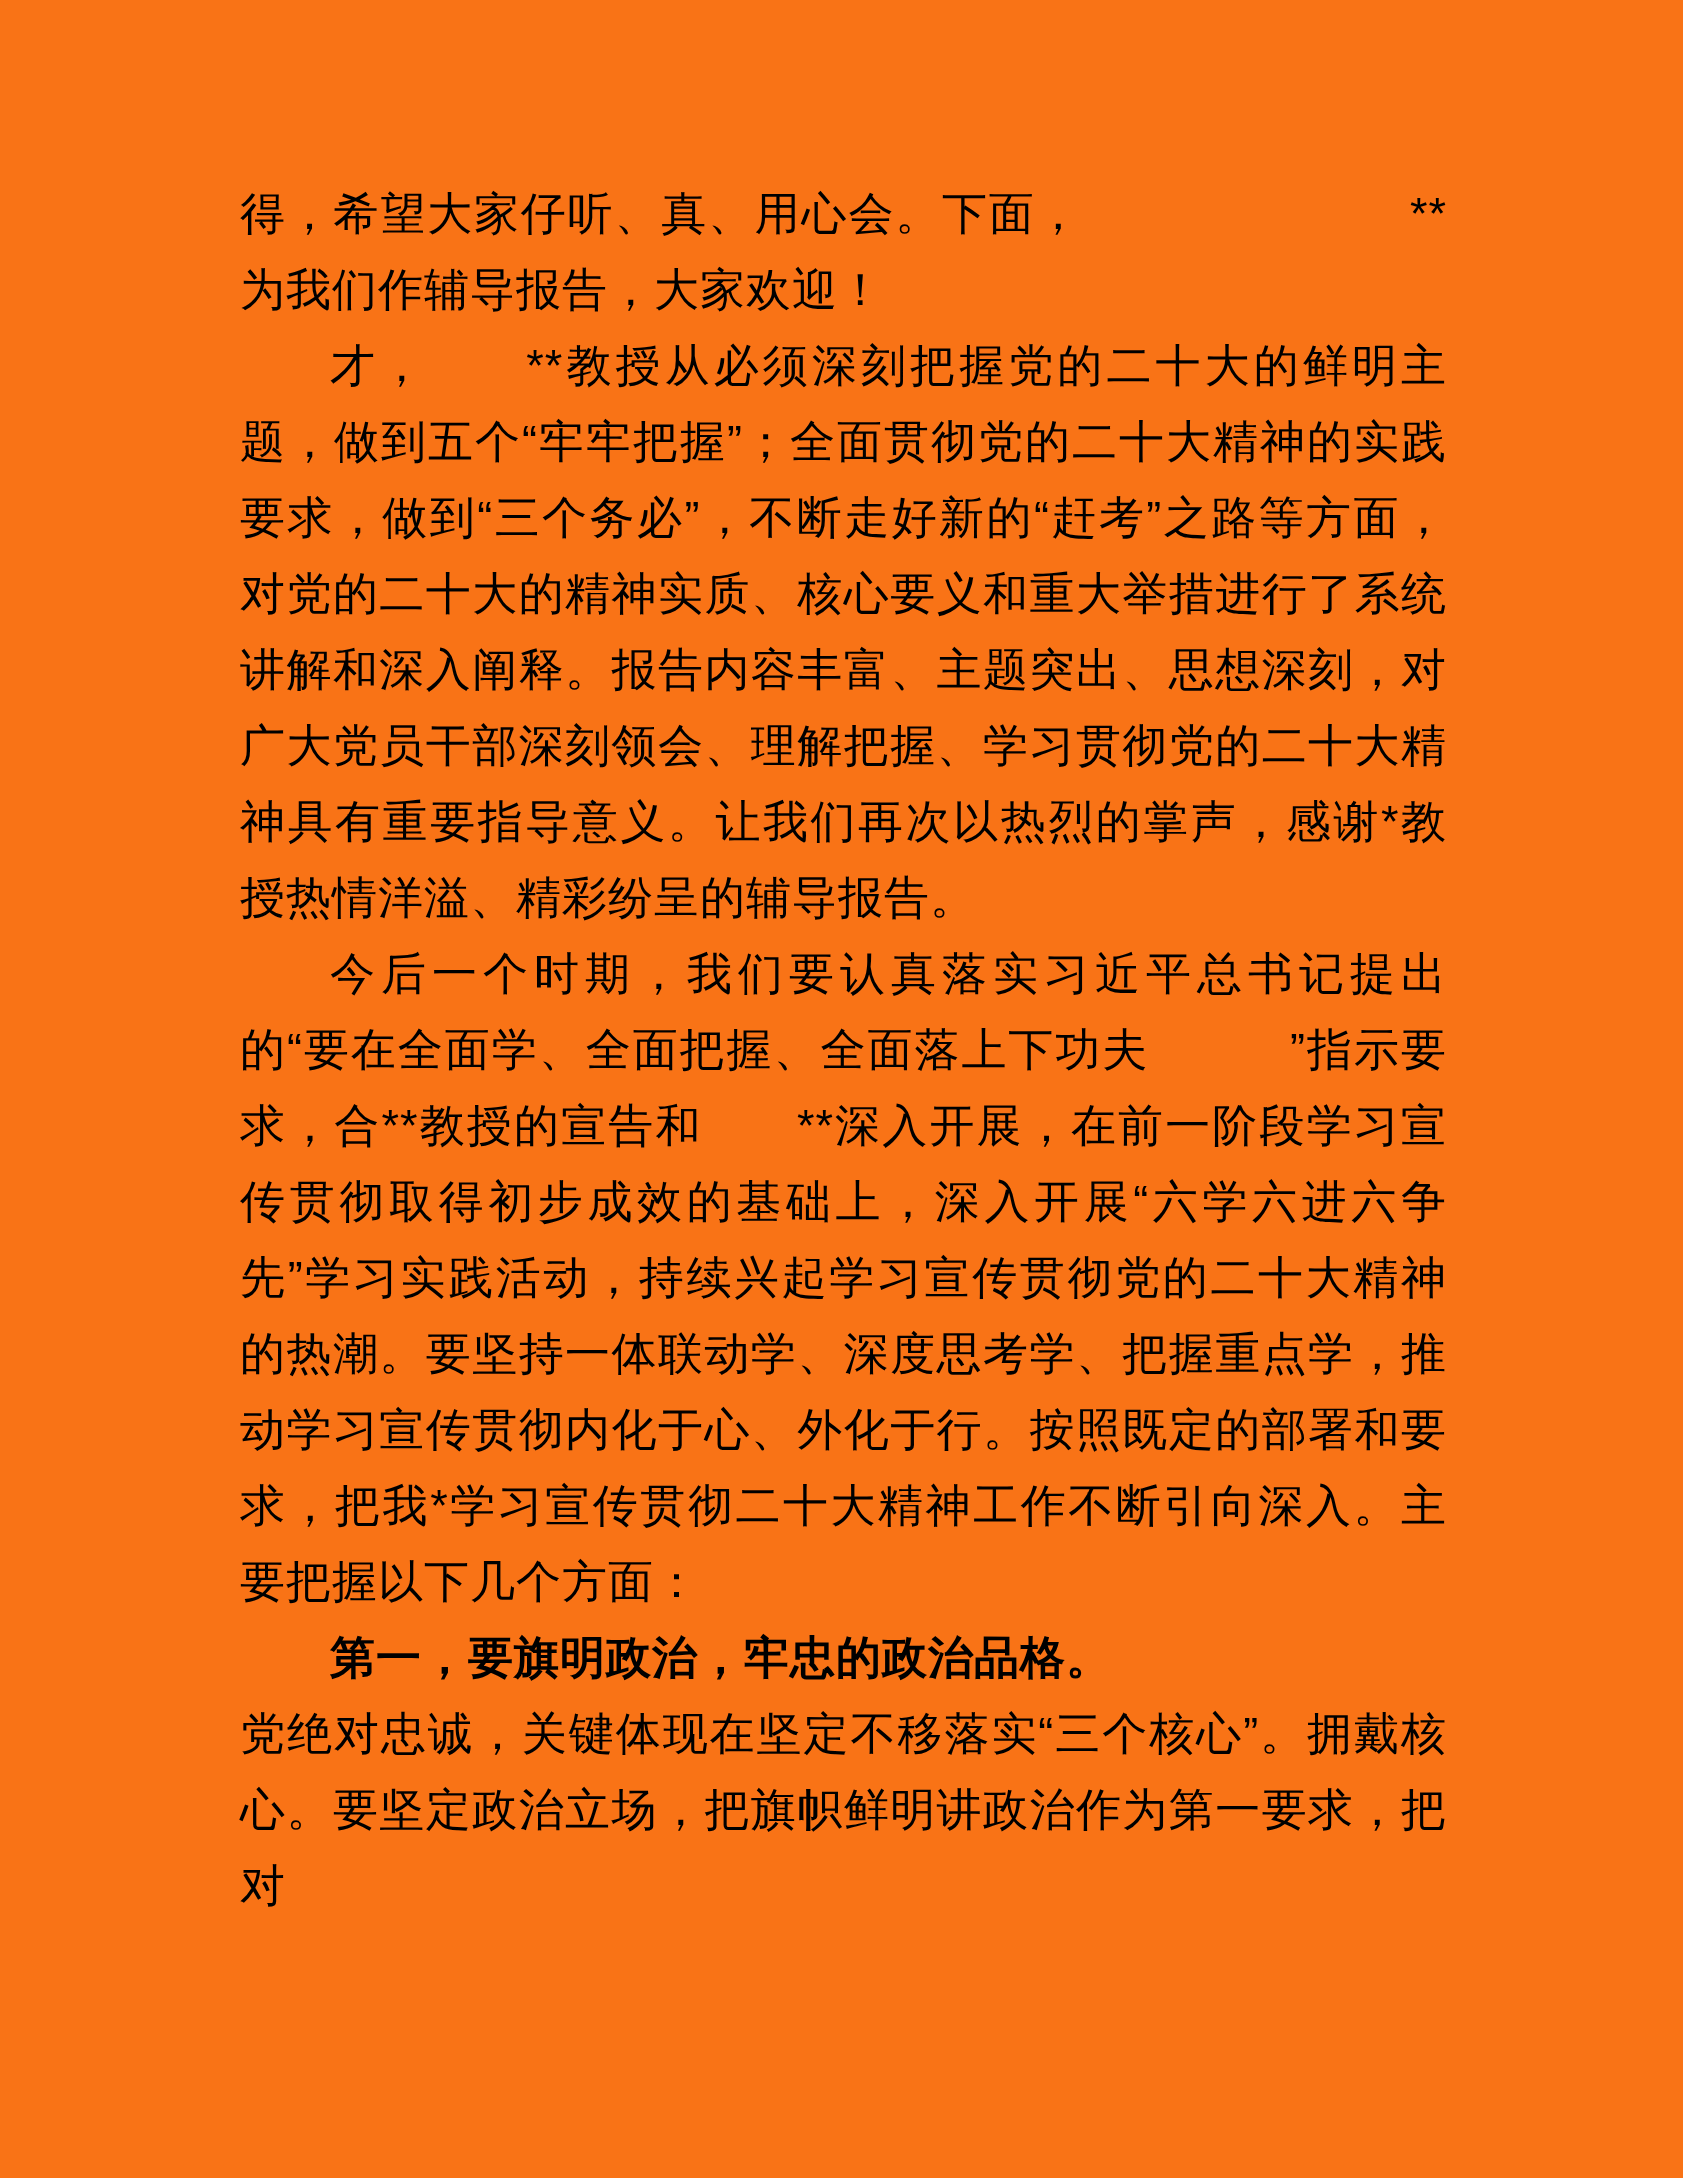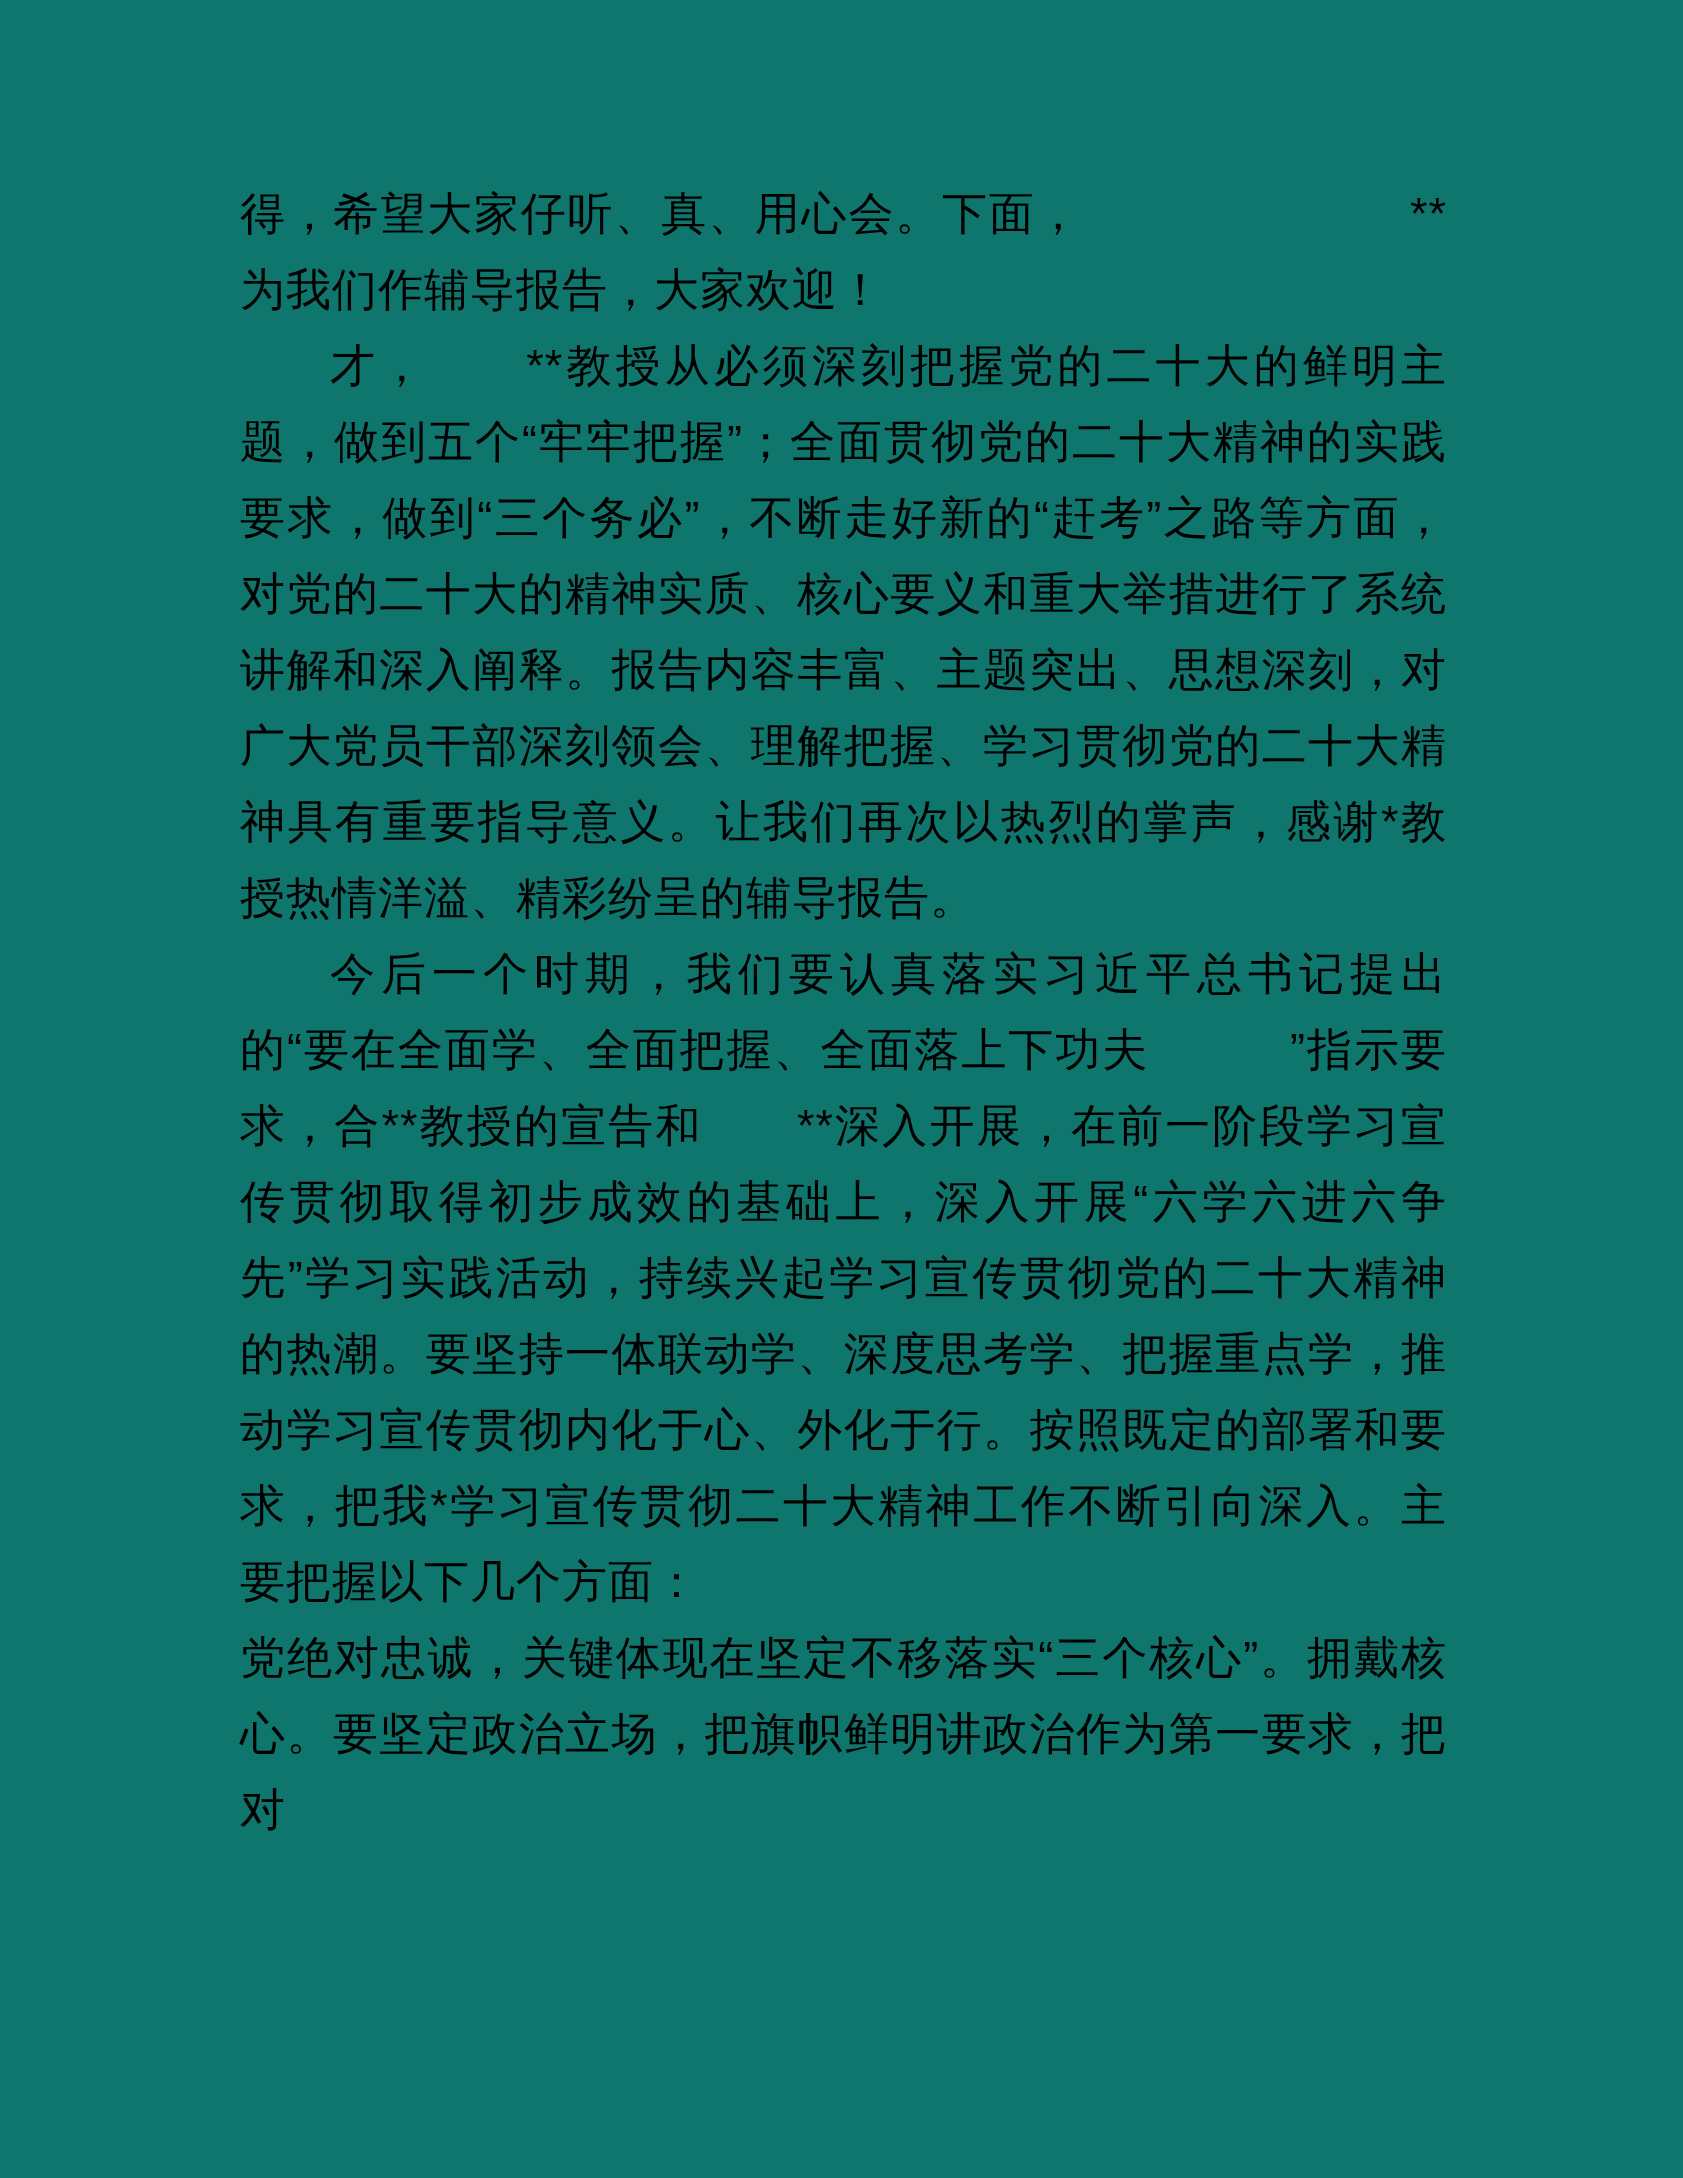--- a/index.html
+++ b/index.html
@@ -9,21 +9,21 @@
     }
     body {
       width: 1683px;
       height: 2178px;
       overflow: hidden;
     }
     .page {
       box-sizing: border-box;
       width: 1683px;
       height: 2178px;
-      background: #0f766e;
+      background: #f97316;
       padding: 176px 236px 0 240px;
     }
     .doc-body {
       font-family: "Liberation Sans", "DejaVu Sans", sans-serif;
       font-size: 45px;
       line-height: 76px;
       color: #000000;
       text-align: justify;
       letter-spacing: 1px;
     }
@@ -40,16 +40,17 @@
     }
   </style>
 </head>
 <body>
 
 <div class="page">
   <div class="doc-body">
       <p class="para">得，希望大家仔听、真、用心会。下面，　　　　　　　**为我们作辅导报告，大家欢迎！</p>
       <p class="para indent">才，　　**教授从必须深刻把握党的二十大的鲜明主题，做到五个“牢牢把握”；全面贯彻党的二十大精神的实践要求，做到“三个务必”，不断走好新的“赶考”之路等方面，对党的二十大的精神实质、核心要义和重大举措进行了系统讲解和深入阐释。报告内容丰富、主题突出、思想深刻，对广大党员干部深刻领会、理解把握、学习贯彻党的二十大精神具有重要指导意义。让我们再次以热烈的掌声，感谢*教授热情洋溢、精彩纷呈的辅导报告。</p>
       <p class="para indent">今后一个时期，我们要认真落实习近平总书记提出的“要在全面学、全面把握、全面落上下功夫　　　”指示要求，合**教授的宣告和　　**深入开展，在前一阶段学习宣传贯彻取得初步成效的基础上，深入开展“六学六进六争先”学习实践活动，持续兴起学习宣传贯彻党的二十大精神的热潮。要坚持一体联动学、深度思考学、把握重点学，推动学习宣传贯彻内化于心、外化于行。按照既定的部署和要求，把我*学习宣传贯彻二十大精神工作不断引向深入。主要把握以下几个方面：</p>
+      <p class="para indent bold">第一，要旗明政治，牢忠的政治品格。</p>
       <p class="para">党绝对忠诚，关键体现在坚定不移落实“三个核心”。拥戴核心。要坚定政治立场，把旗帜鲜明讲政治作为第一要求，把对</p>
     </div>
 </div>
 
 
 </body></html>

